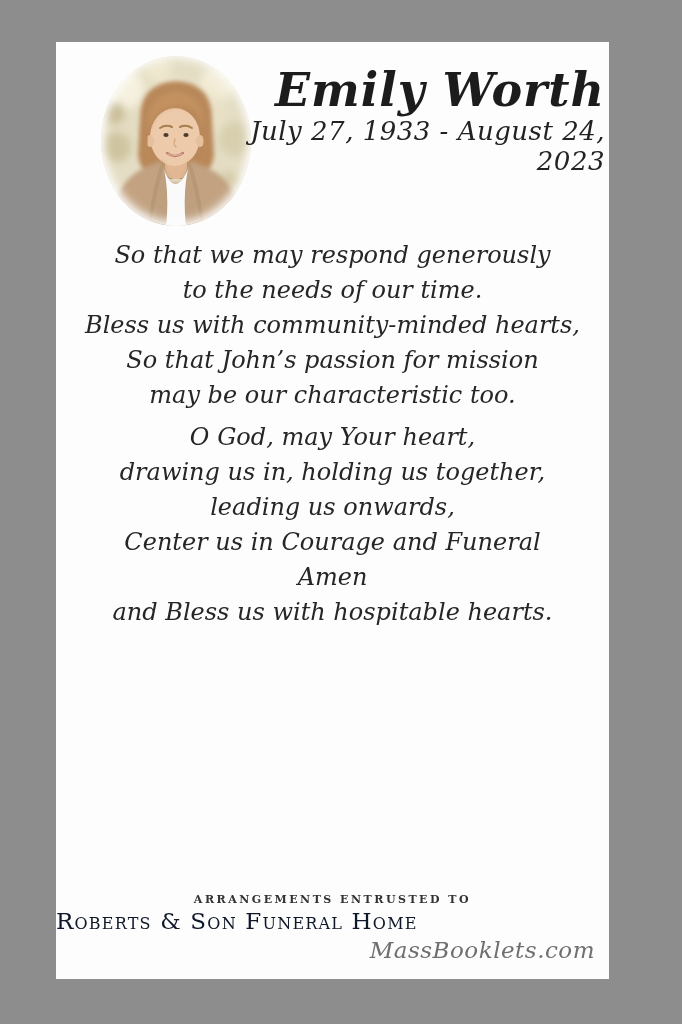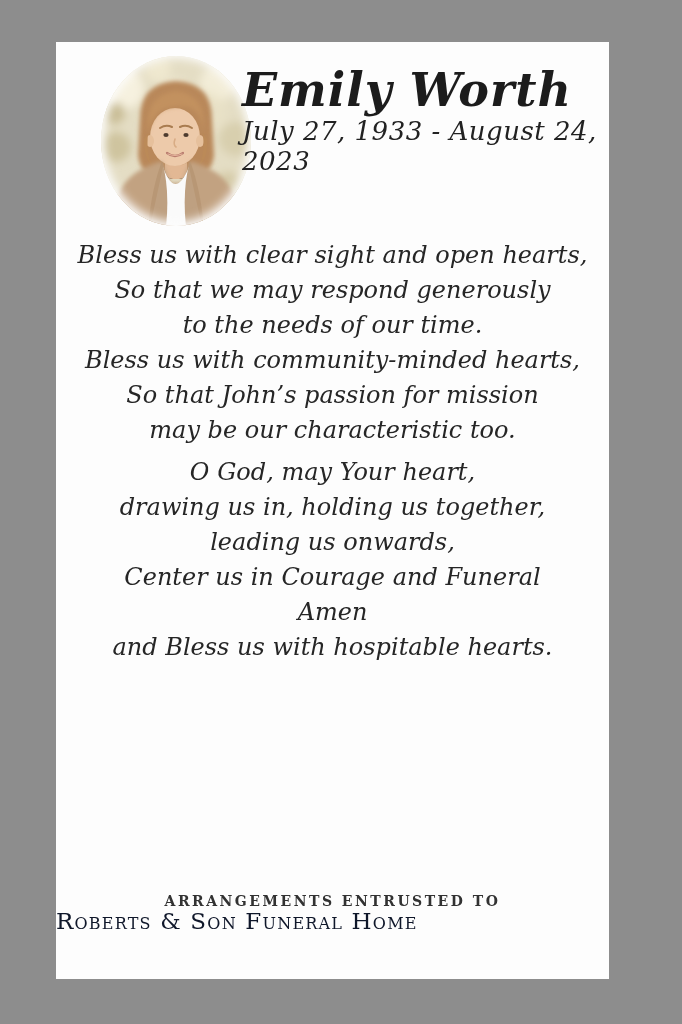--- a/index.html
+++ b/index.html
@@ -27,21 +27,21 @@
     left: 44px;
     top: 13px;
     width: 152px;
     height: 172px;
   }
   .header-text {
     position: absolute;
     left: 186px;
     right: 4px;
     top: 22px;
-    text-align: left;
+    text-align: right;
     color: #1c1c1c;
   }
   .deceased-name {
     font-size: 46px;
     line-height: 52px;
     font-style: italic;
     font-weight: bold;
     letter-spacing: 1px;
   }
   .deceased-dates {
@@ -62,21 +62,21 @@
     color: #262626;
   }
   .stanza { margin: 0 0 7px 0; }
   .prayer-line { white-space: nowrap; }
   .footer-entrusted {
     position: absolute;
     left: 0;
     right: 0;
     top: 851px;
     text-align: center;
-    font-size: 14px;
+    font-size: 11px;
     font-weight: 600;
     letter-spacing: 2.5px;
     color: #323232;
   }
   .footer-home {
     position: absolute;
     left: 0;
     right: 12px;
     top: 866px;
     text-align: left;
@@ -172,33 +172,33 @@
     </svg>
   </div>
 
   <div class="header-text">
     <div class="deceased-name">Emily Worth</div>
     <div class="deceased-dates">July 27, 1933 - August 24, 2023</div>
   </div>
 
   <div class="prayer">
     <div class="stanza">
-      <div class="prayer-line">Bless us with clear sight and open hearts,</div>
       <div class="prayer-line">So that we may respond generously</div>
       <div class="prayer-line">to the needs of our time.</div>
       <div class="prayer-line">Bless us with community-minded hearts,</div>
       <div class="prayer-line">So that John’s passion for mission</div>
       <div class="prayer-line">may be our characteristic too.</div>
     </div>
     <div class="stanza">
       <div class="prayer-line">O God, may Your heart,</div>
       <div class="prayer-line">drawing us in, holding us together,</div>
       <div class="prayer-line">leading us onwards,</div>
       <div class="prayer-line">Center us in Courage and Funeral</div>
       <div class="prayer-line">Amen</div>
       <div class="prayer-line">and Bless us with hospitable hearts.</div>
     </div>
   </div>
 
   <div class="footer-entrusted">ARRANGEMENTS ENTRUSTED TO</div>
   <div class="footer-home">Roberts &amp; Son Funeral Home</div>
+  <div class="watermark">MassBooklets.com</div>
 
 </div>
 
 </body></html>

